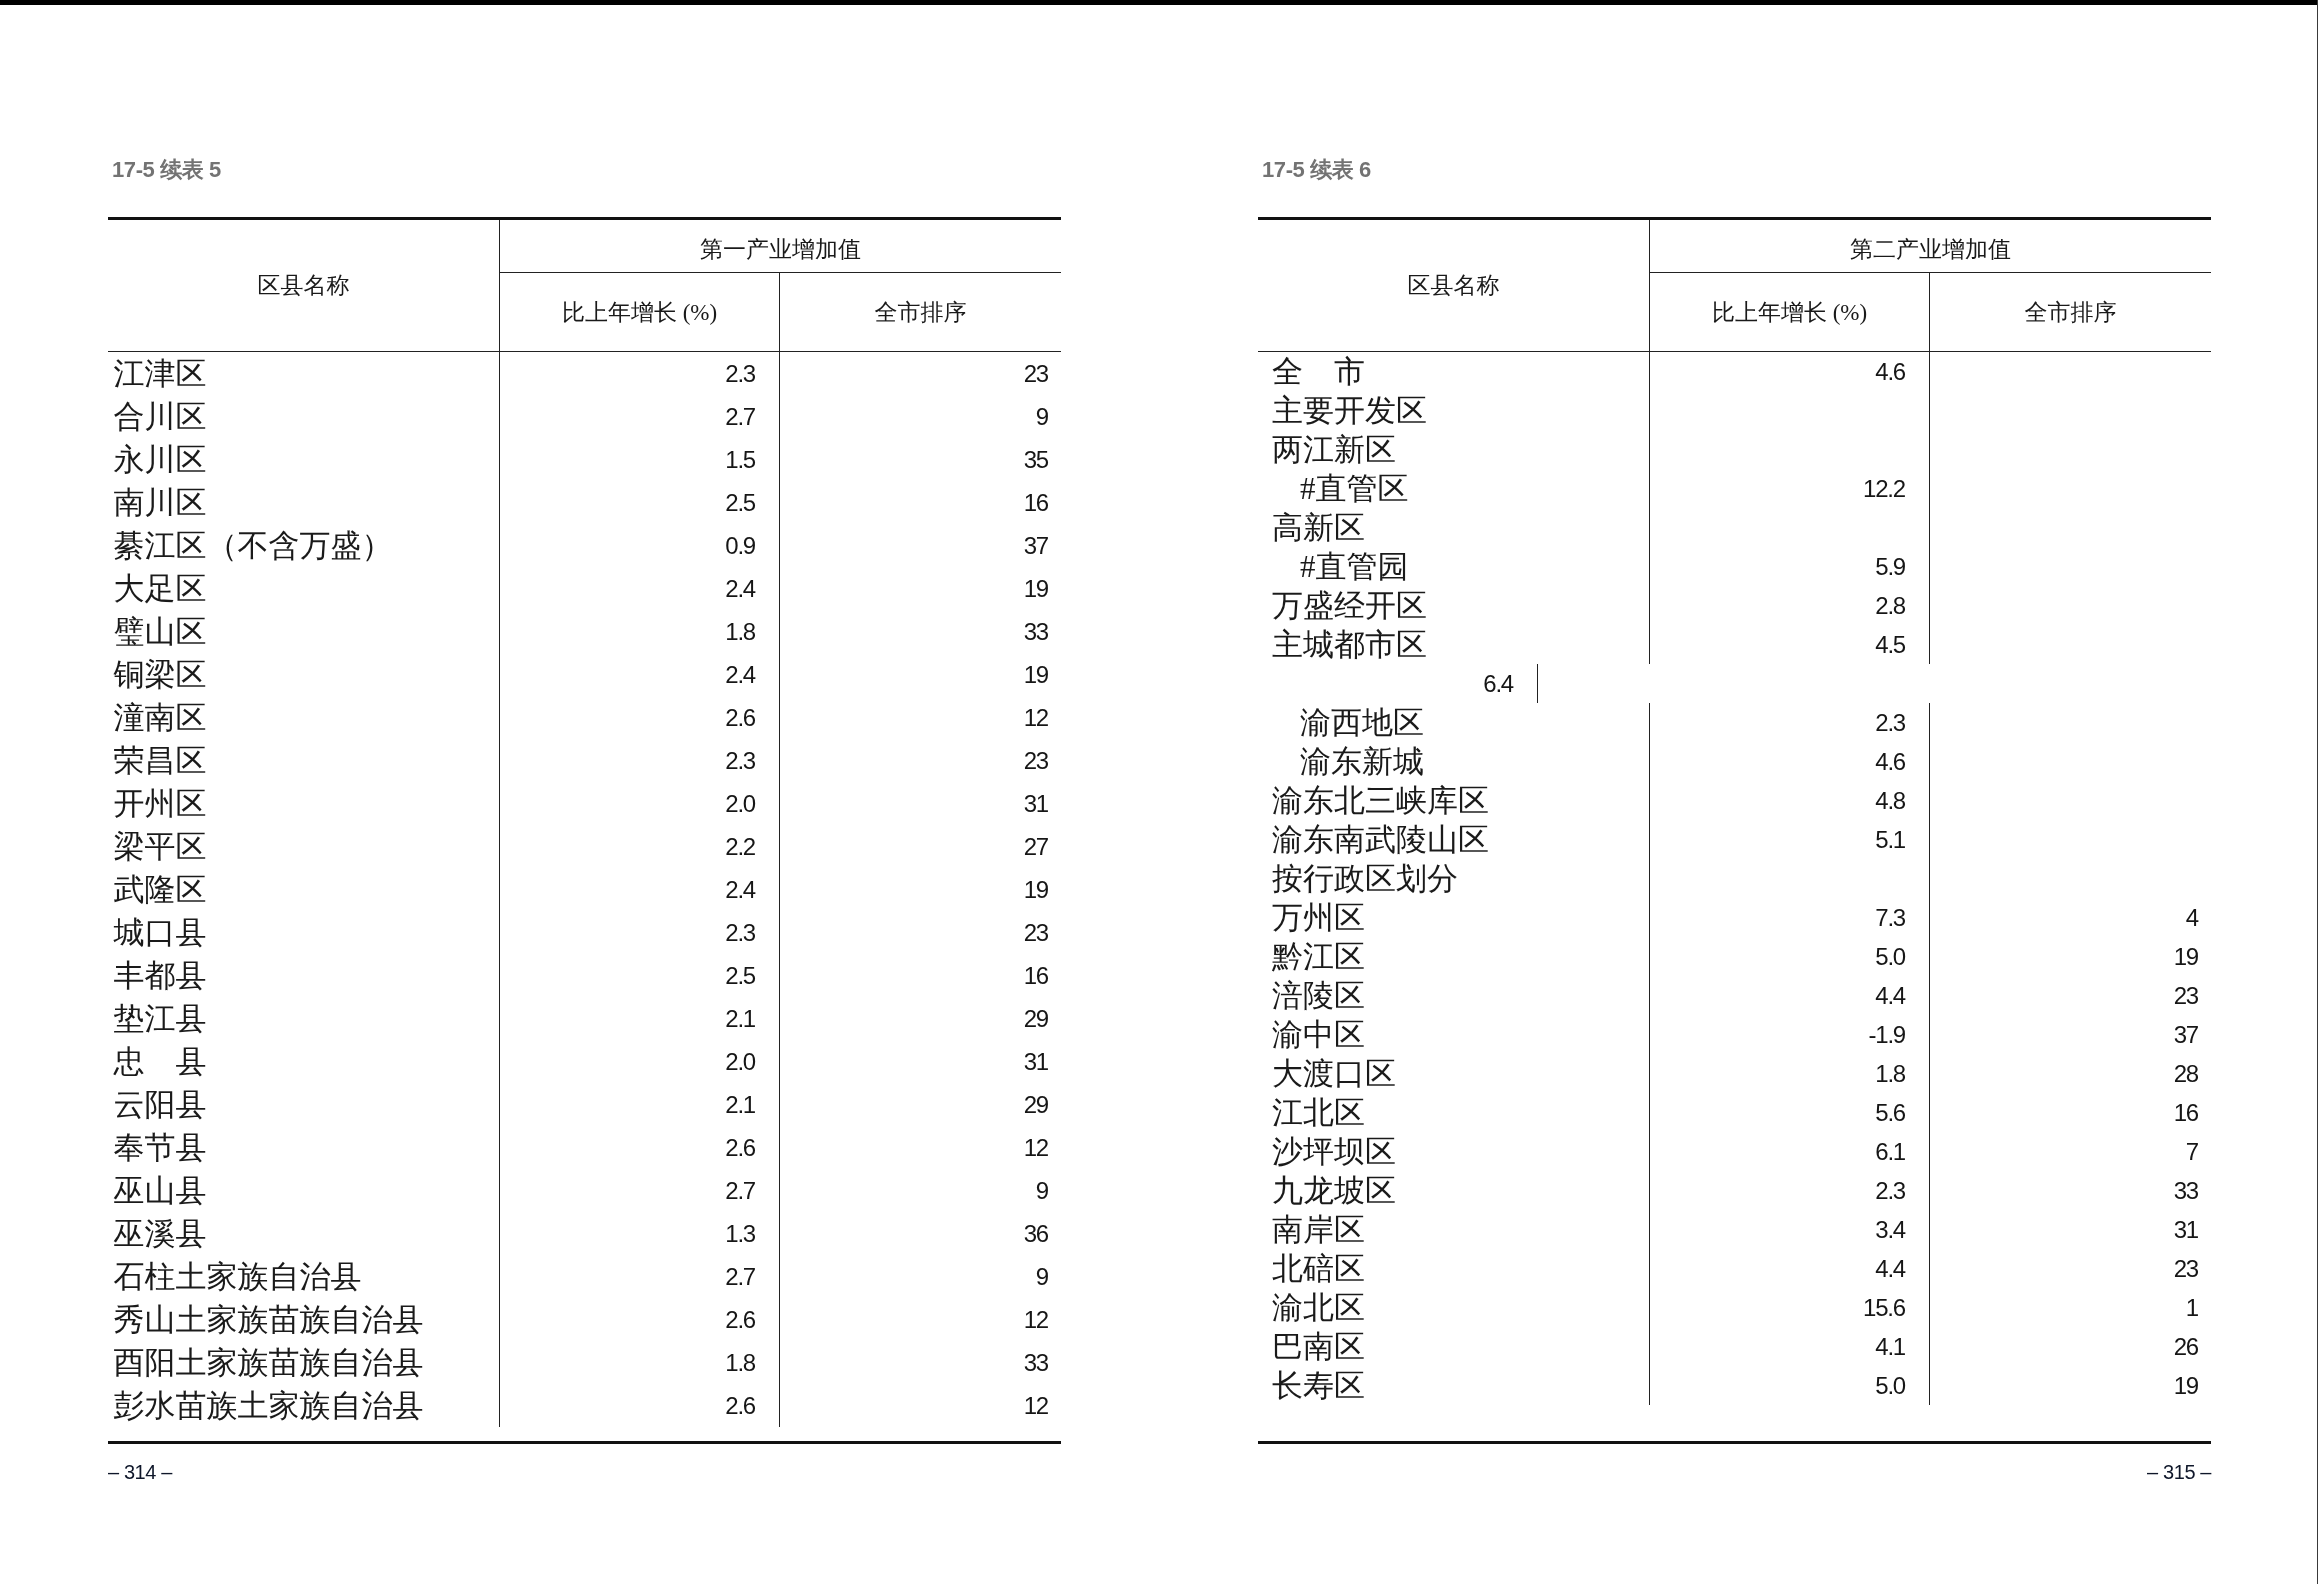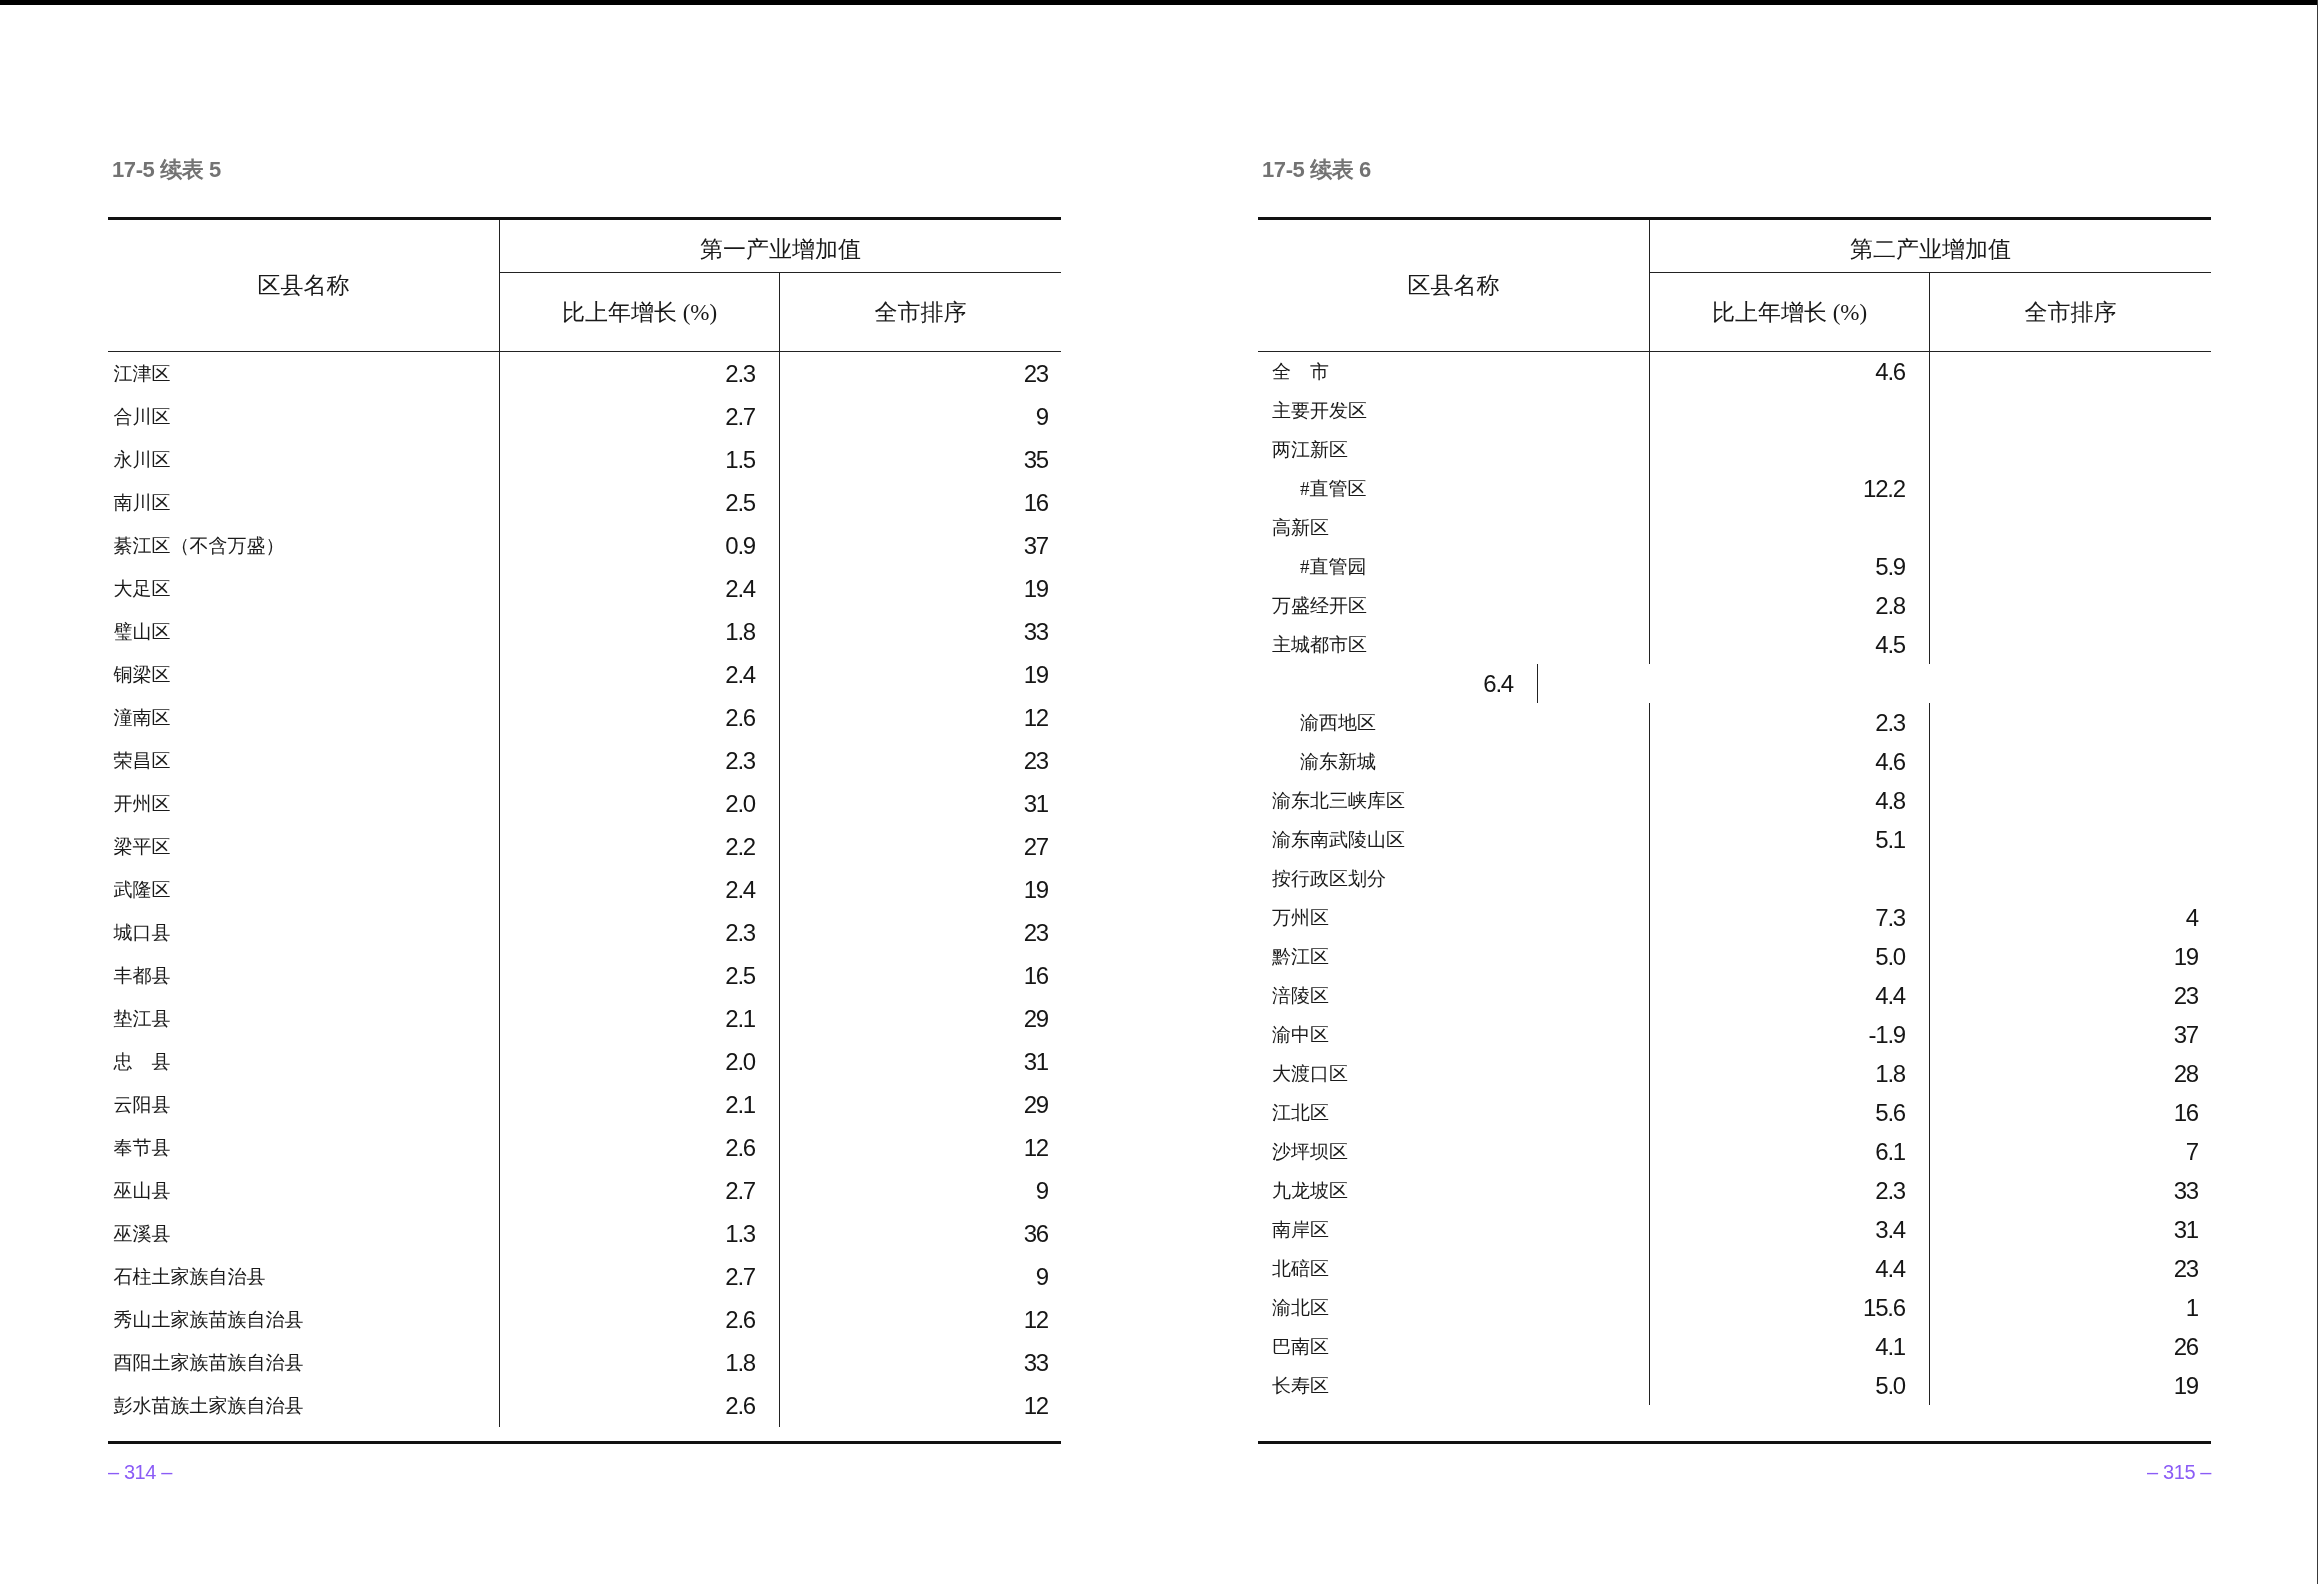--- a/index.html
+++ b/index.html
@@ -49,36 +49,36 @@
     display:flex;align-items:center;justify-content:center;font-size:23px;
   }
   .h-rank{flex:1;display:flex;align-items:center;justify-content:center;font-size:23px;}
 
   .tbody{flex:1;display:flex;flex-direction:column;}
   .trow{display:flex;align-items:center;flex:0 0 auto;}
   .tbl-left  .trow{height:43px;}
   .tbl-right .trow{height:39px;justify-content:space-between;}
 
   .cell{box-sizing:border-box;height:100%;display:flex;align-items:center;}
-  .c-name{width:392px;border-right:1.5px solid #222;font-size:19px;}
+  .c-name{width:392px;border-right:1.5px solid #222;font-size:31px;}
   .tbl-left  .c-name{padding-left:5.4px;}
   .tbl-right .c-name{padding-left:14px;}
   .tbl-right .c-name.ind{padding-left:42px;}
   .c-growth{width:280px;border-right:1.5px solid #222;justify-content:flex-end;padding-right:24px;}
   .c-rank{flex:1;justify-content:flex-end;padding-right:13px;}
 
   .num{
     font-family:"Liberation Sans","DejaVu Sans",sans-serif;
     font-size:24px;letter-spacing:-1.2px;color:#161616;
   }
 
   .page-footer{
     position:absolute;top:1458px;height:28px;line-height:28px;
     font-family:"Liberation Sans","DejaVu Sans",sans-serif;
-    font-size:20px;letter-spacing:-0.4px;color:#8b5cf6;
+    font-size:20px;letter-spacing:-0.4px;color:#0f172a;
   }
   .footer-left{left:108px;}
   .footer-right{left:1258px;width:953px;text-align:right;}
 </style>
 </head>
 <body>
 
 <div class="scan-top"></div>
 <div class="scan-right"></div>
 

